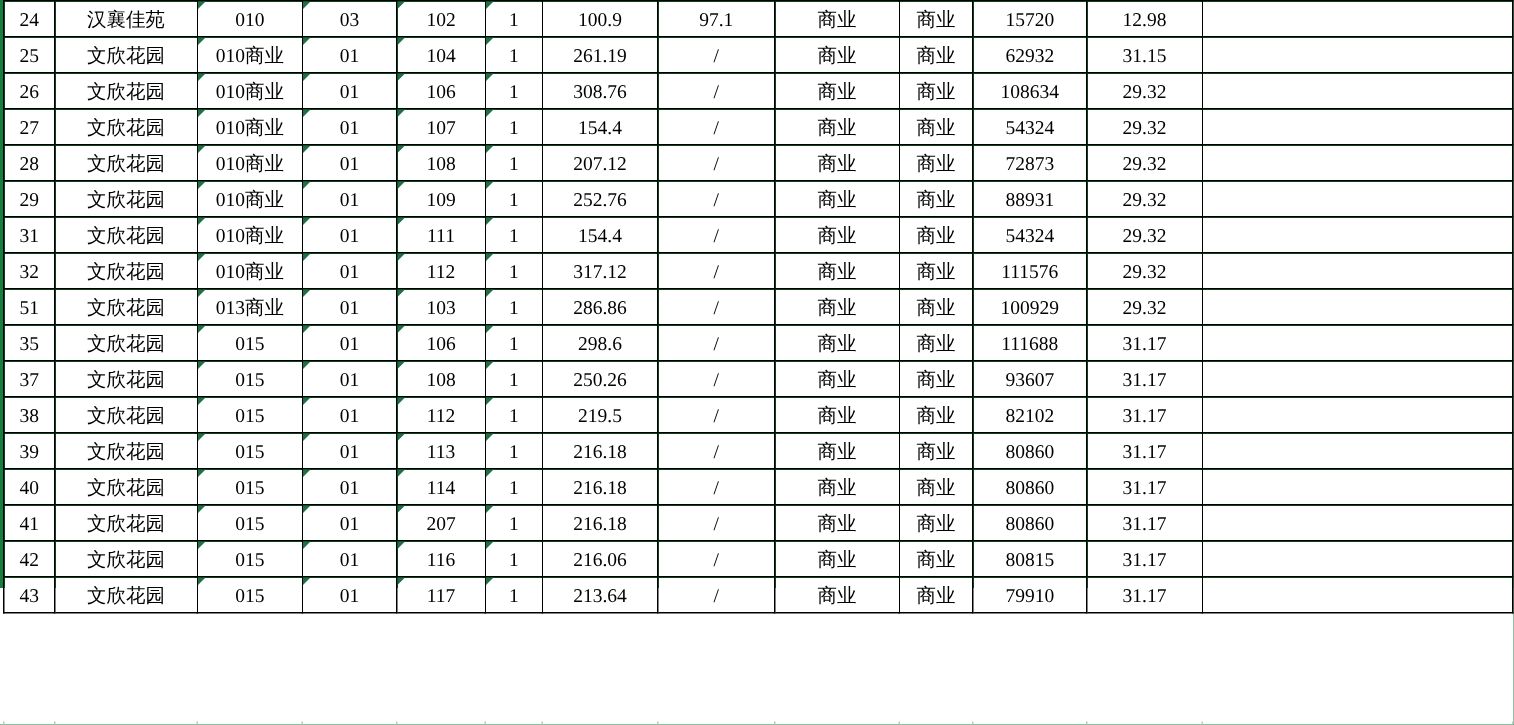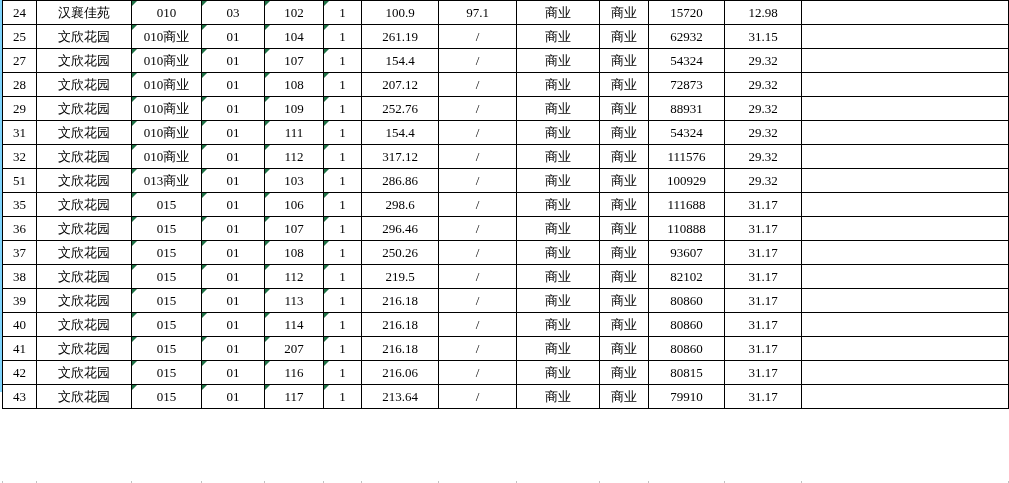--- a/index.html
+++ b/index.html
@@ -5,21 +5,21 @@
   html,body{margin:0;padding:0;}
   body{
     width:1009px;height:483px;
     background:#ffffff;
     font-family:"Liberation Serif","DejaVu Serif",serif;
     overflow:hidden;
   }
   .sheet{
     position:relative;
     width:1009px;height:392px;
-    background:#7dd3fc;
+    background:#15803d;
   }
   table.grid{
     position:absolute;left:2px;top:0;
     border-collapse:collapse;
     table-layout:fixed;
     width:1006px;
   }
   table.grid td{
     position:relative;
     border:1px solid #000000;
@@ -110,20 +110,35 @@
           <td class="flag">1</td>
           <td>261.19</td>
           <td>/</td>
           <td>商业</td>
           <td>商业</td>
           <td>62932</td>
           <td>31.15</td>
           <td></td>
         </tr>
         <tr>
+          <td>26</td>
+          <td>文欣花园</td>
+          <td class="flag">010商业</td>
+          <td class="flag">01</td>
+          <td class="flag">106</td>
+          <td class="flag">1</td>
+          <td>308.76</td>
+          <td>/</td>
+          <td>商业</td>
+          <td>商业</td>
+          <td>108634</td>
+          <td>29.32</td>
+          <td></td>
+        </tr>
+        <tr>
           <td>27</td>
           <td>文欣花园</td>
           <td class="flag">010商业</td>
           <td class="flag">01</td>
           <td class="flag">107</td>
           <td class="flag">1</td>
           <td>154.4</td>
           <td>/</td>
           <td>商业</td>
           <td>商业</td>
@@ -211,35 +226,20 @@
           <td>文欣花园</td>
           <td class="flag">015</td>
           <td class="flag">01</td>
           <td class="flag">106</td>
           <td class="flag">1</td>
           <td>298.6</td>
           <td>/</td>
           <td>商业</td>
           <td>商业</td>
           <td>111688</td>
-          <td>31.17</td>
-          <td></td>
-        </tr>
-        <tr>
-          <td>36</td>
-          <td>文欣花园</td>
-          <td class="flag">015</td>
-          <td class="flag">01</td>
-          <td class="flag">107</td>
-          <td class="flag">1</td>
-          <td>296.46</td>
-          <td>/</td>
-          <td>商业</td>
-          <td>商业</td>
-          <td>110888</td>
           <td>31.17</td>
           <td></td>
         </tr>
         <tr>
           <td>37</td>
           <td>文欣花园</td>
           <td class="flag">015</td>
           <td class="flag">01</td>
           <td class="flag">108</td>
           <td class="flag">1</td>

